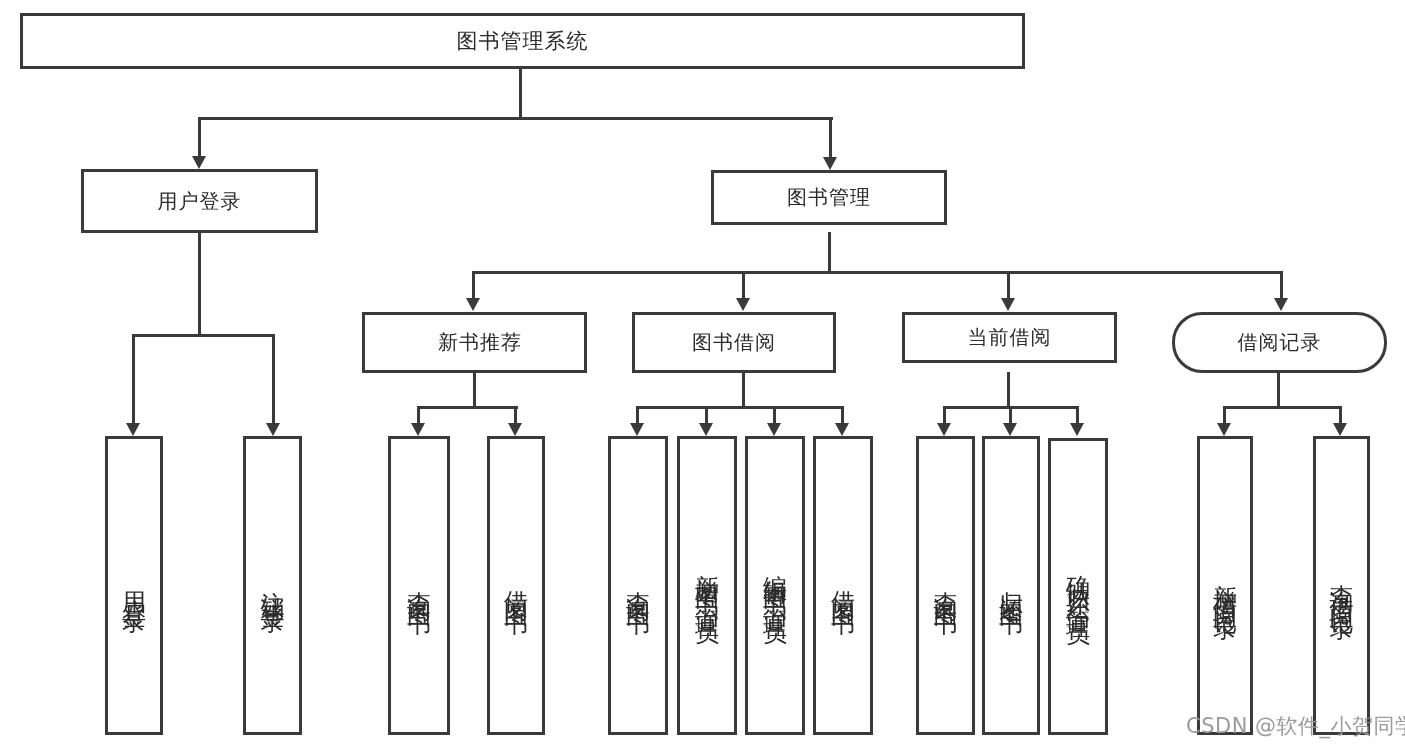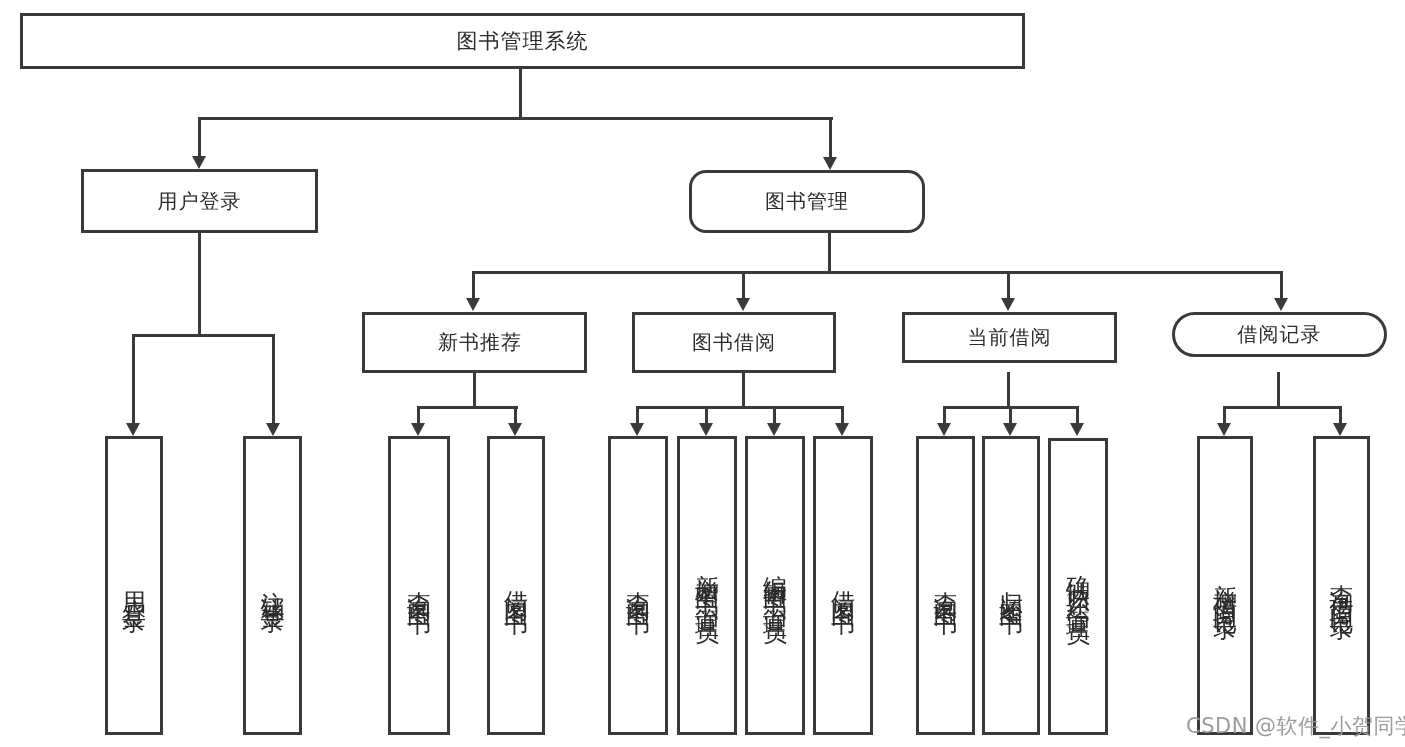--- a/index.html
+++ b/index.html
@@ -45,38 +45,38 @@
 <div class="canvas">
 
   <div class="box root-box" style="left:20px;top:13px;width:1005px;height:56px;">图书管理系统</div>
 
   <div class="vline" style="left:519px;top:67px;height:52px;"></div>
   <div class="hline" style="left:198px;top:117px;width:635px;"></div>
   <div class="arrow" style="left:198px;top:117px;height:39px;"></div>
   <div class="arrow" style="left:829px;top:117px;height:40px;"></div>
 
   <div class="box" style="left:81px;top:169px;width:237px;height:64px;">用户登录</div>
-  <div class="box" style="left:689px;top:170px;width:236px;height:63px;border-radius:17px;">图书管理</div>
+  <div class="box" style="left:711px;top:170px;width:236px;height:55px;">图书管理</div>
 
   <div class="vline" style="left:198px;top:232px;height:104px;"></div>
   <div class="hline" style="left:133px;top:334px;width:142px;"></div>
   <div class="arrow" style="left:132px;top:334px;height:89px;"></div>
   <div class="arrow" style="left:272px;top:334px;height:89px;"></div>
 
   <div class="vline" style="left:828px;top:232px;height:42px;"></div>
   <div class="hline" style="left:472px;top:271px;width:810px;"></div>
   <div class="arrow" style="left:472px;top:271px;height:27px;"></div>
   <div class="arrow" style="left:742px;top:271px;height:27px;"></div>
   <div class="arrow" style="left:1007px;top:271px;height:27px;"></div>
   <div class="arrow" style="left:1280px;top:271px;height:27px;"></div>
 
   <div class="box" style="left:362px;top:312px;width:225px;height:61px;padding-left:11px;">新书推荐</div>
   <div class="box" style="left:632px;top:312px;width:204px;height:61px;">图书借阅</div>
   <div class="box" style="left:902px;top:312px;width:215px;height:51px;">当前借阅</div>
-  <div class="box" style="left:1172px;top:312px;width:215px;height:45px;border-radius:30px;">借阅记录</div>
+  <div class="box" style="left:1172px;top:312px;width:215px;height:61px;border-radius:30px;">借阅记录</div>
 
   <div class="vline" style="left:473px;top:372px;height:37px;"></div>
   <div class="hline" style="left:417px;top:406px;width:101px;"></div>
   <div class="arrow" style="left:417px;top:406px;height:17px;"></div>
   <div class="arrow" style="left:514px;top:406px;height:17px;"></div>
 
   <div class="vline" style="left:742px;top:372px;height:37px;"></div>
   <div class="hline" style="left:636px;top:406px;width:208px;"></div>
   <div class="arrow" style="left:636px;top:406px;height:17px;"></div>
   <div class="arrow" style="left:705px;top:406px;height:17px;"></div>

